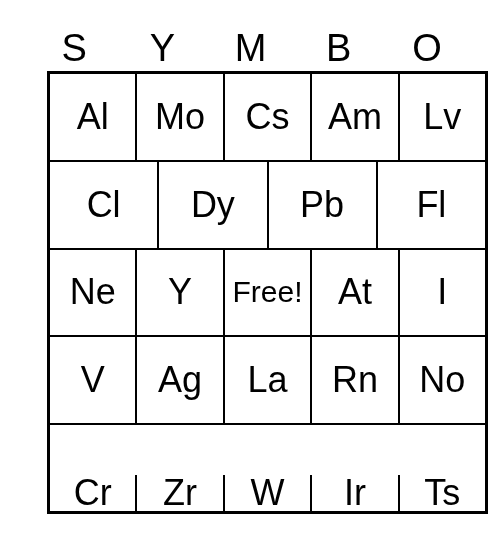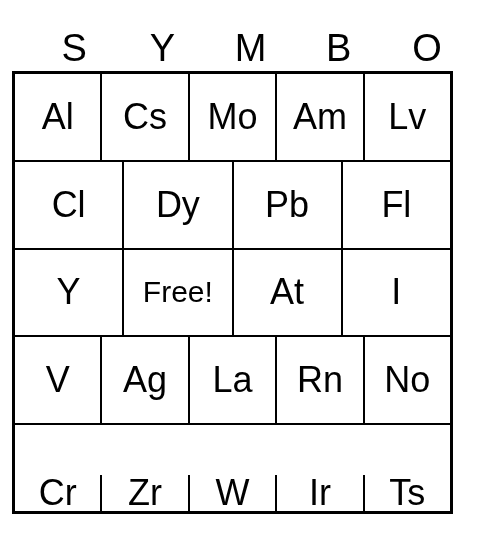--- a/index.html
+++ b/index.html
@@ -40,21 +40,21 @@
     font-size: 38px;
     line-height: 1;
     font-weight: normal;
     color: #000000;
     letter-spacing: 0;
   }
 
   
   #grid {
     position: absolute;
-    left: 12px;
+    left: 47px;
     top: 71px;
     width: 441px;
     height: 443px;
     box-sizing: border-box;
     border: 3px solid #000000;
     display: flex;
     flex-direction: column;
     background: #ffffff;
   }
   .grid-row {
@@ -115,26 +115,26 @@
     </div>
   </div>
 
   <div id="grid">
 
     <div class="grid-row">
       <div class="grid-cell">
         <span class="cell-text">Al</span>
       </div>
       <div class="grid-cell">
+        <span class="cell-text">Mo</span>
+      </div>
+      <div class="grid-cell">
         <span class="cell-text">Cs</span>
       </div>
       <div class="grid-cell">
-        <span class="cell-text">Mo</span>
-      </div>
-      <div class="grid-cell">
         <span class="cell-text">Am</span>
       </div>
       <div class="grid-cell">
         <span class="cell-text">Lv</span>
       </div>
     </div>
 
     <div class="grid-row">
       <div class="grid-cell">
         <span class="cell-text">Cl</span>
@@ -144,20 +144,23 @@
       </div>
       <div class="grid-cell">
         <span class="cell-text">Pb</span>
       </div>
       <div class="grid-cell">
         <span class="cell-text">Fl</span>
       </div>
     </div>
 
     <div class="grid-row">
+      <div class="grid-cell">
+        <span class="cell-text">Ne</span>
+      </div>
       <div class="grid-cell">
         <span class="cell-text">Y</span>
       </div>
       <div class="grid-cell cell-free">
         <span class="cell-text">Free!</span>
       </div>
       <div class="grid-cell">
         <span class="cell-text">At</span>
       </div>
       <div class="grid-cell">

